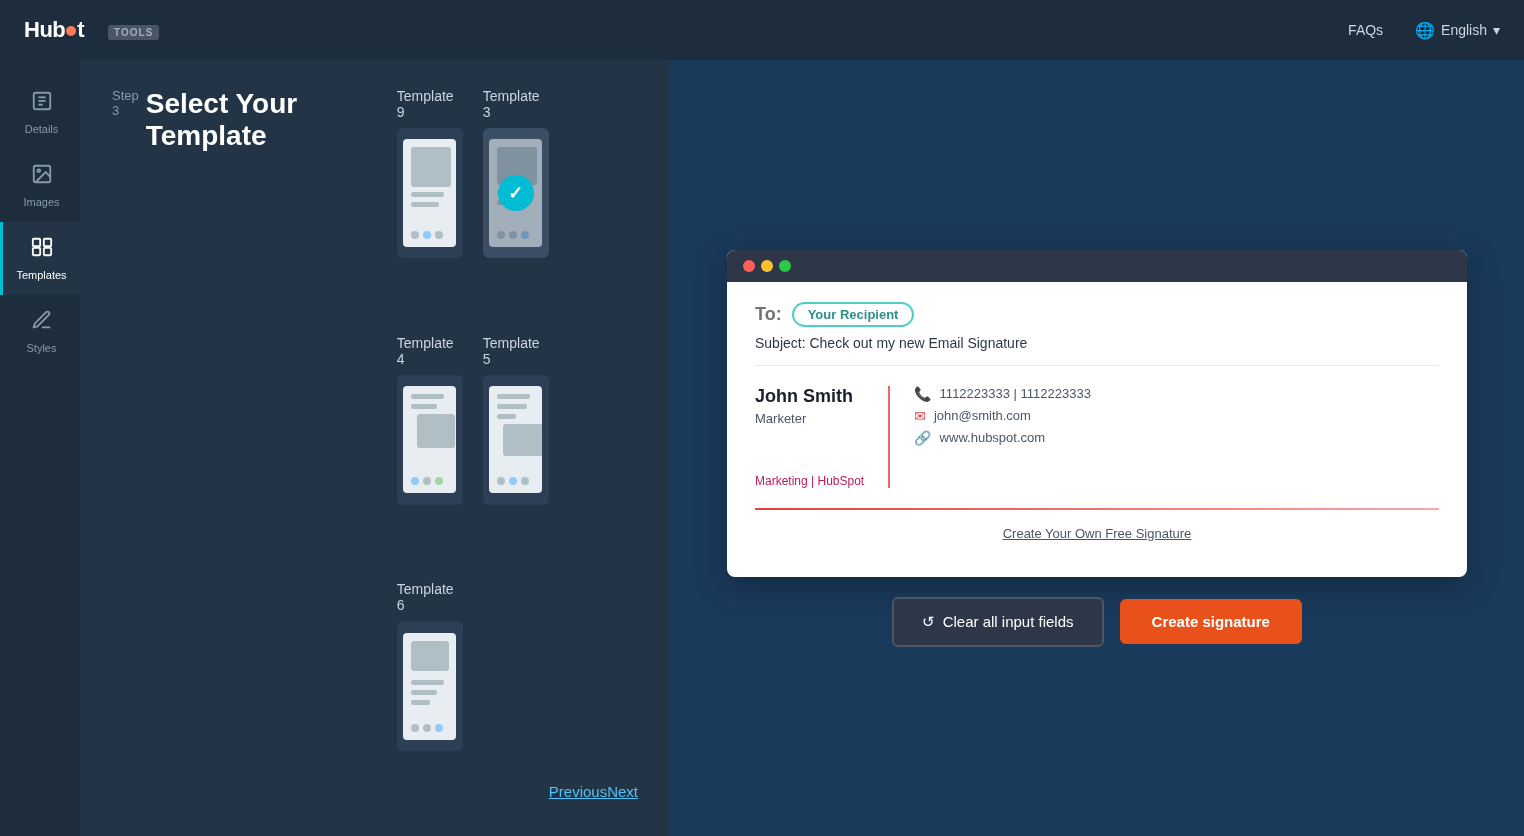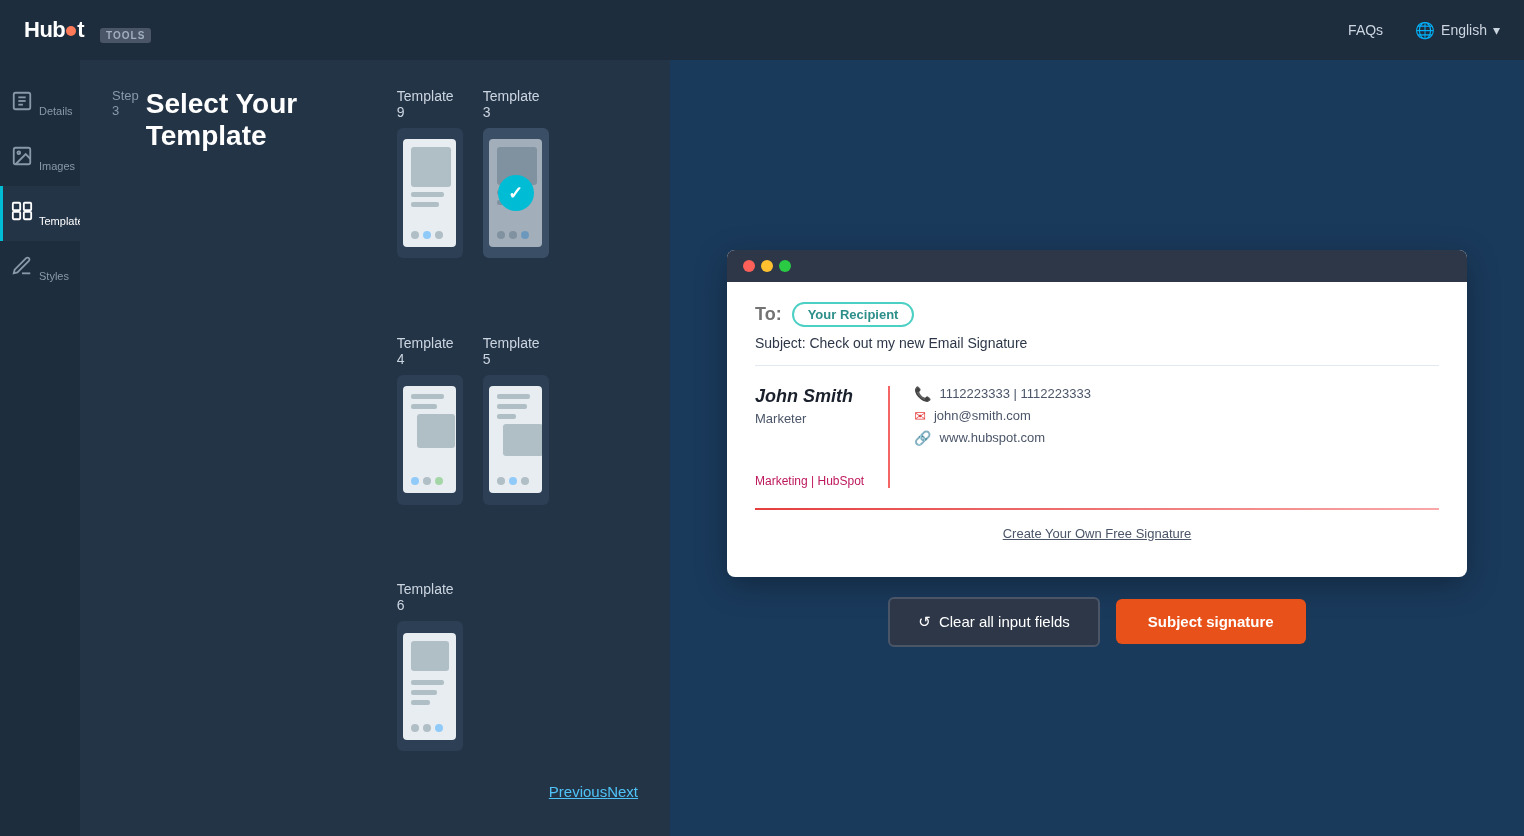--- a/index.html
+++ b/index.html
@@ -9,22 +9,22 @@
     .topnav {
       background: #1e2d3d;
       display: flex;
       align-items: center;
       padding: 0 24px;
       height: 60px;
       gap: 32px;
     }
     .logo-area {
       display: flex;
-      align-items: flex-end;
-      gap: 16px;
+      align-items: flex-start;
+      gap: 24px;
     }
     .logo-hubspot {
       display: flex;
       align-items: center;
       gap: 4px;
     }
     .logo-text {
       font-size: 22px;
       font-weight: 700;
       color: white;
@@ -70,22 +70,22 @@
       width: 80px;
       display: flex;
       flex-direction: column;
       align-items: center;
       padding-top: 16px;
       gap: 0;
     }
     .sidebar-item {
       width: 100%;
       display: flex;
-      flex-direction: row;
-      align-items: flex-end;
+      flex-direction: column;
+      align-items: center;
       padding: 14px 8px;
       cursor: pointer;
       color: #8899aa;
       font-size: 11px;
       gap: 6px;
       border-left: 3px solid transparent;
     }
     .sidebar-item.active {
       background: #243447;
       color: white;
@@ -308,21 +308,20 @@
       margin: 20px 0;
     }
     .sig-info {
       padding-right: 24px;
       border-right: 2px solid #f56565;
     }
     .sig-name {
       font-size: 18px;
       font-weight: 700;
       color: #1a202c;
-      font-style: italic;
     }
     .sig-title {
       font-size: 13px;
       color: #4a5568;
       margin-top: 4px;
     }
     .sig-company {
       font-size: 12px;
       color: #be185d;
       margin-top: 48px;
@@ -633,18 +632,18 @@
 
         <a class="create-link">Create Your Own Free Signature</a>
       </div>
     </div>
 
     <div class="bottom-buttons">
       <button class="btn-clear">
         <span>↺</span>
         <span>Clear all input fields</span>
       </button>
-      <button class="btn-create">Subject signature</button>
+      <button class="btn-create">Create signature</button>
     </div>
 
   </div>
 
 </div>
 
 </body></html>

